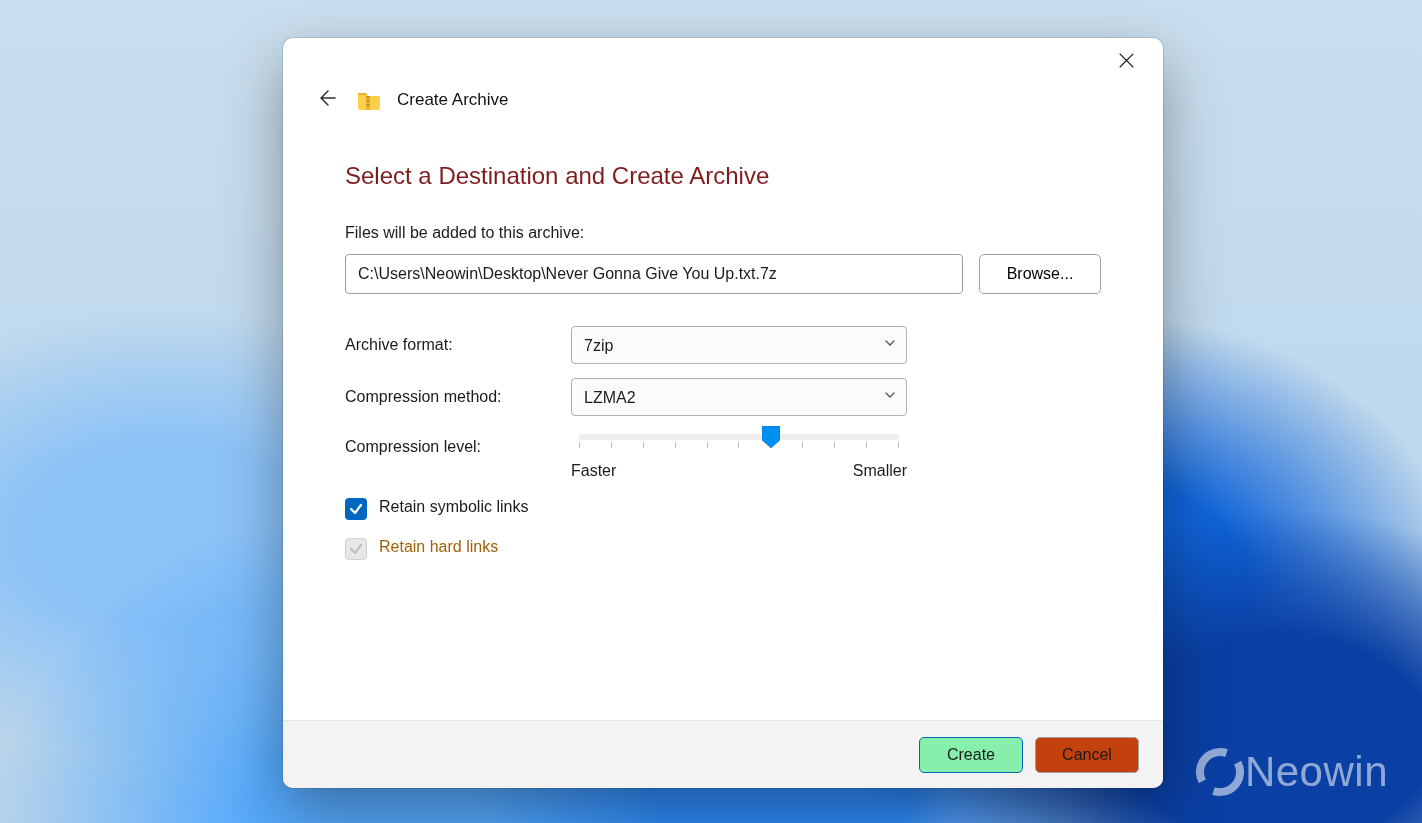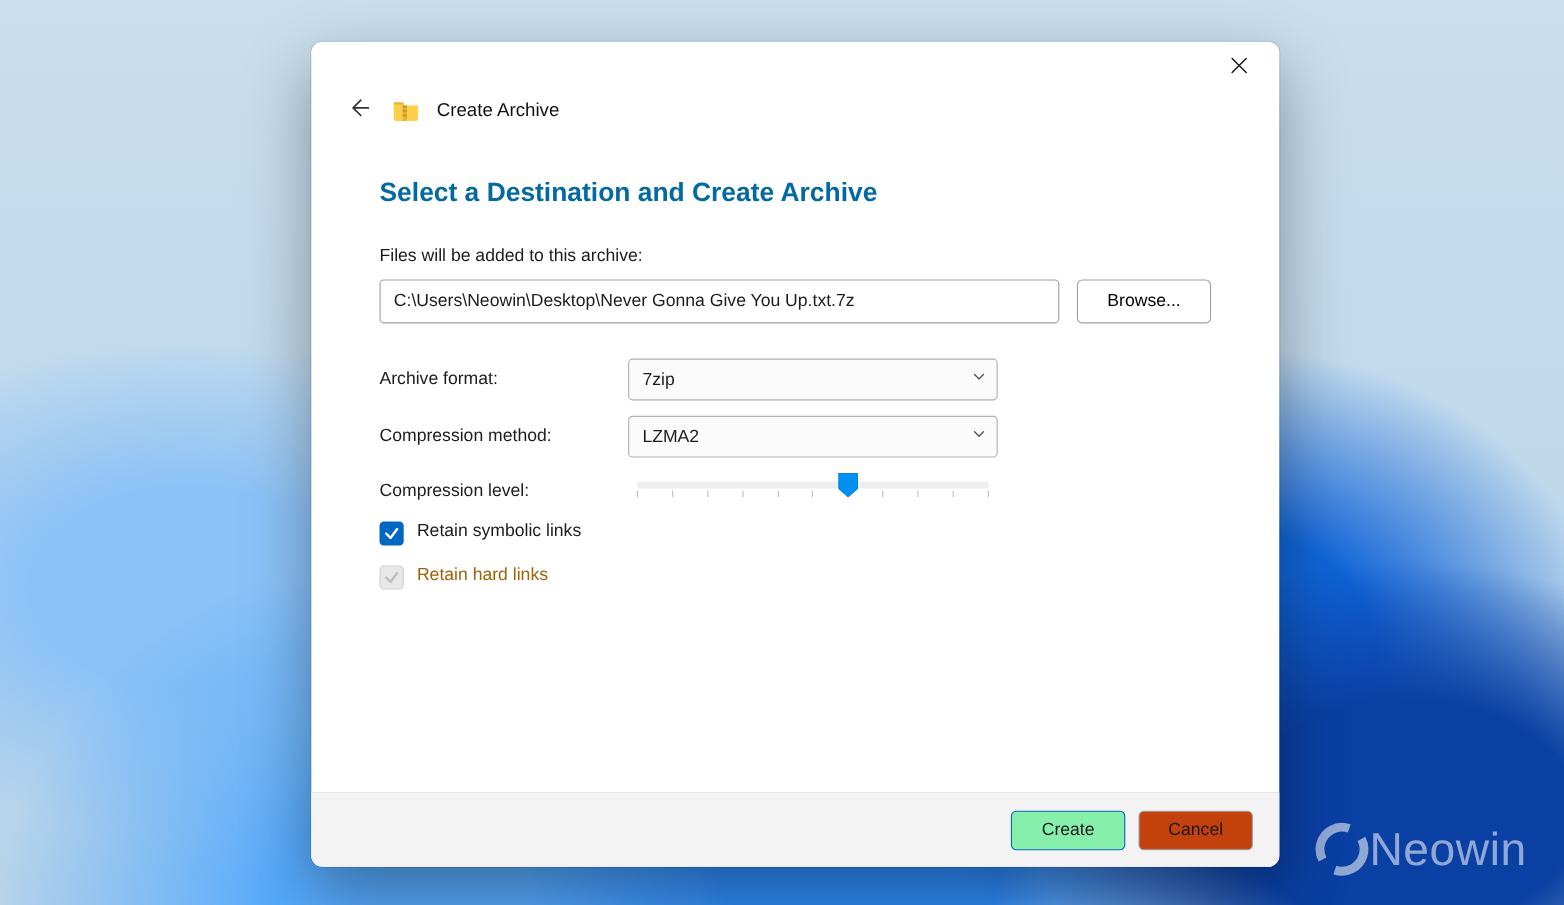--- a/index.html
+++ b/index.html
@@ -76,23 +76,23 @@
   .folder-icon { width: 24px; height: 20px; flex: none; }
   .header-title { font-size: 17px; color: #111; }
 
   
   .body {
     flex: 1 1 auto;
     padding: 0 62px 0 62px;
   }
 
   .dest-title {
-    color: #0369a1;
+    color: #7f1d1d;
     font-size: 24px;
-    font-weight: 700;
+    font-weight: 400;
     margin-top: 26px;
   }
 
   .field-label {
     font-size: 16px;
     color: #1b1b1b;
     margin-top: 34px;
   }
 
   .path-row {
@@ -345,20 +345,24 @@
               <span></span>
               <span></span>
               <span></span>
               <span></span>
               <span></span>
               <span></span>
               <span></span>
               <span></span>
           </div>
         </div>
+        <div class="slider-labels">
+          <span>Faster</span>
+          <span>Smaller</span>
+        </div>
       </div>
     </div>
 
     <label class="check-row">
       <span class="cbox checked">
         <svg viewBox="0 0 14 14">
             <path d="M2 7 L6 11 L12 3" stroke-width="2.2" fill="none" stroke-linecap="round" stroke-linejoin="round"></path>
           </svg>
       </span>
       <span>Retain symbolic links</span>

